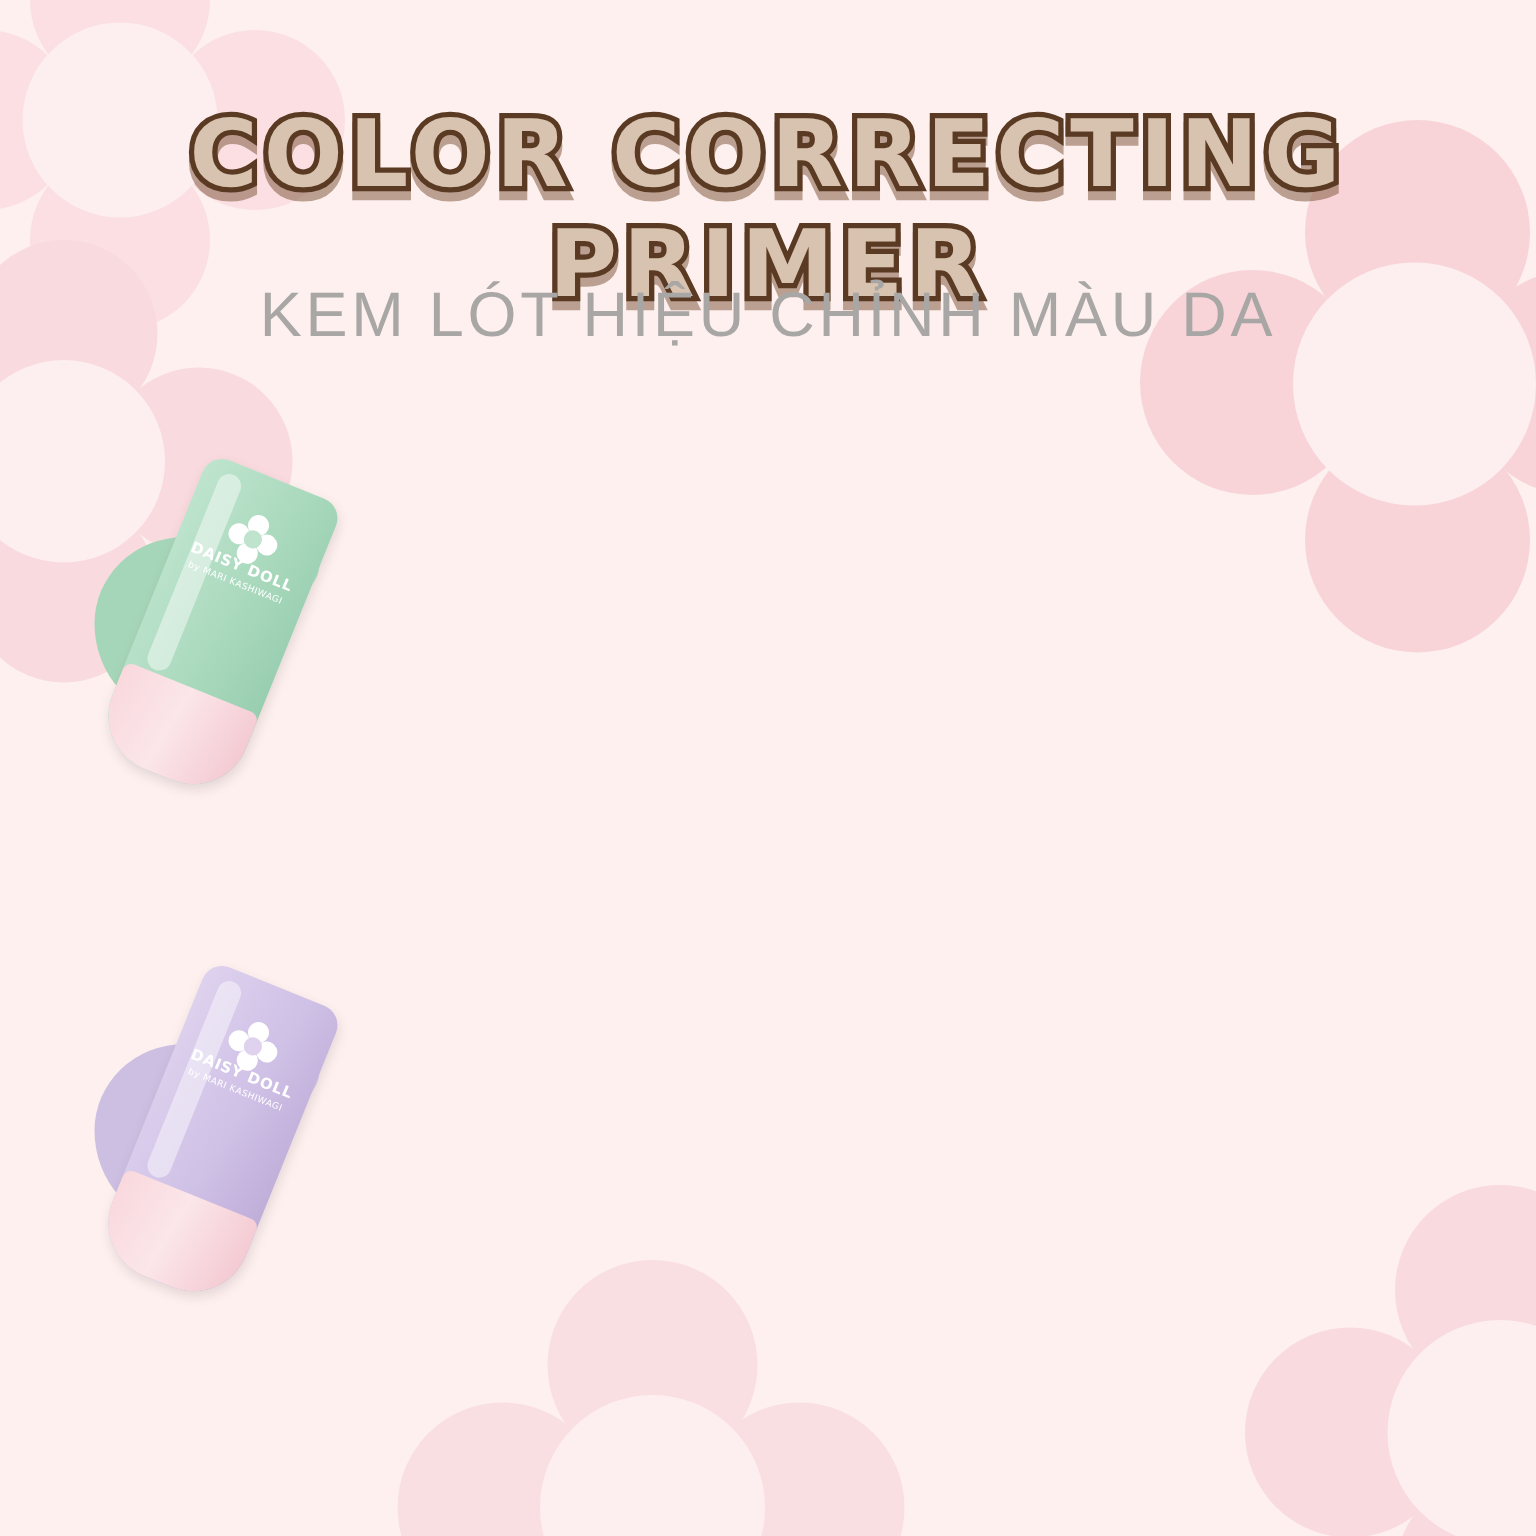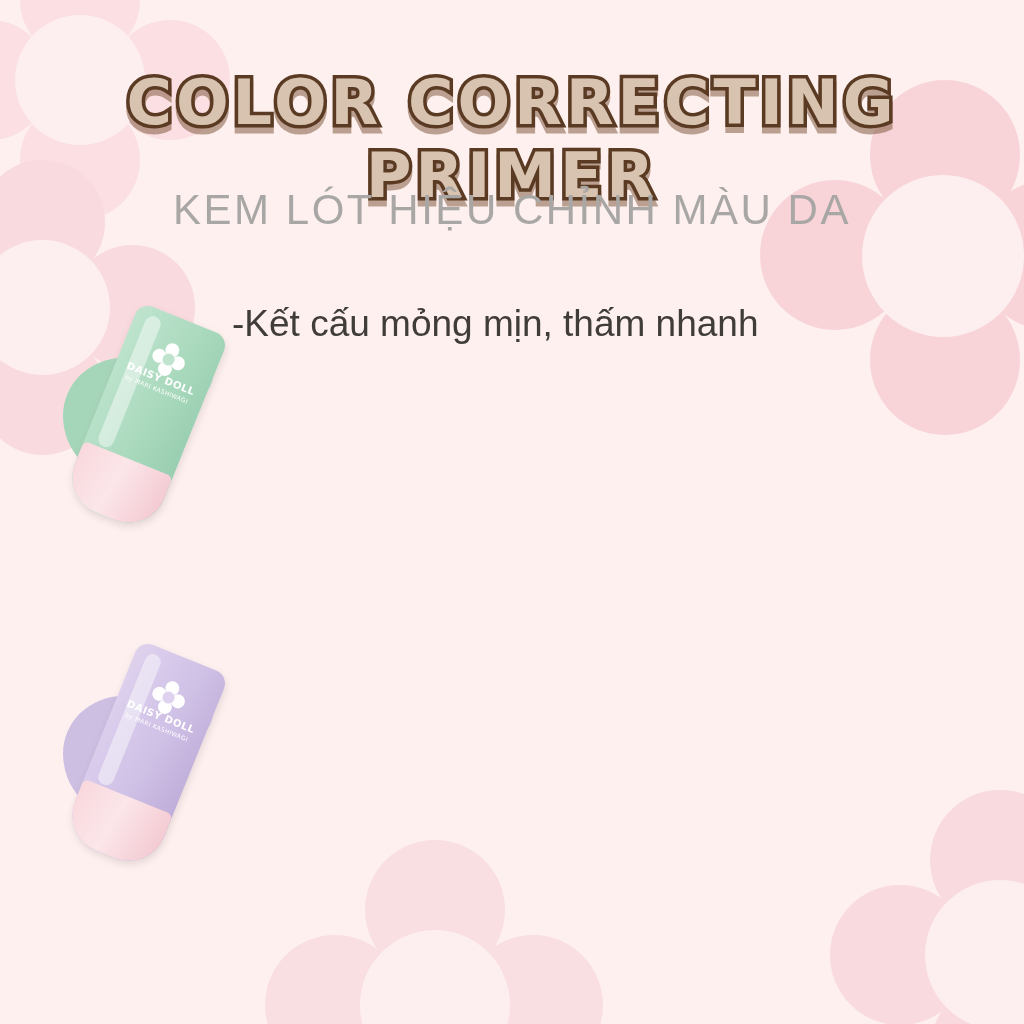--- a/index.html
+++ b/index.html
@@ -261,16 +261,15 @@
       </div>
       <div class="label">
         <span>DAISY DOLL</span>
         <span class="sub">by MARI KASHIWAGI</span>
       </div>
       <div class="cap"></div>
     </div>
   </div>
 
   <div class="body-copy">
-    <p>-Kết cấu mỏng mịn, thấm nhanh</p>
   </div>
 
 </div>
 
 </body></html>

